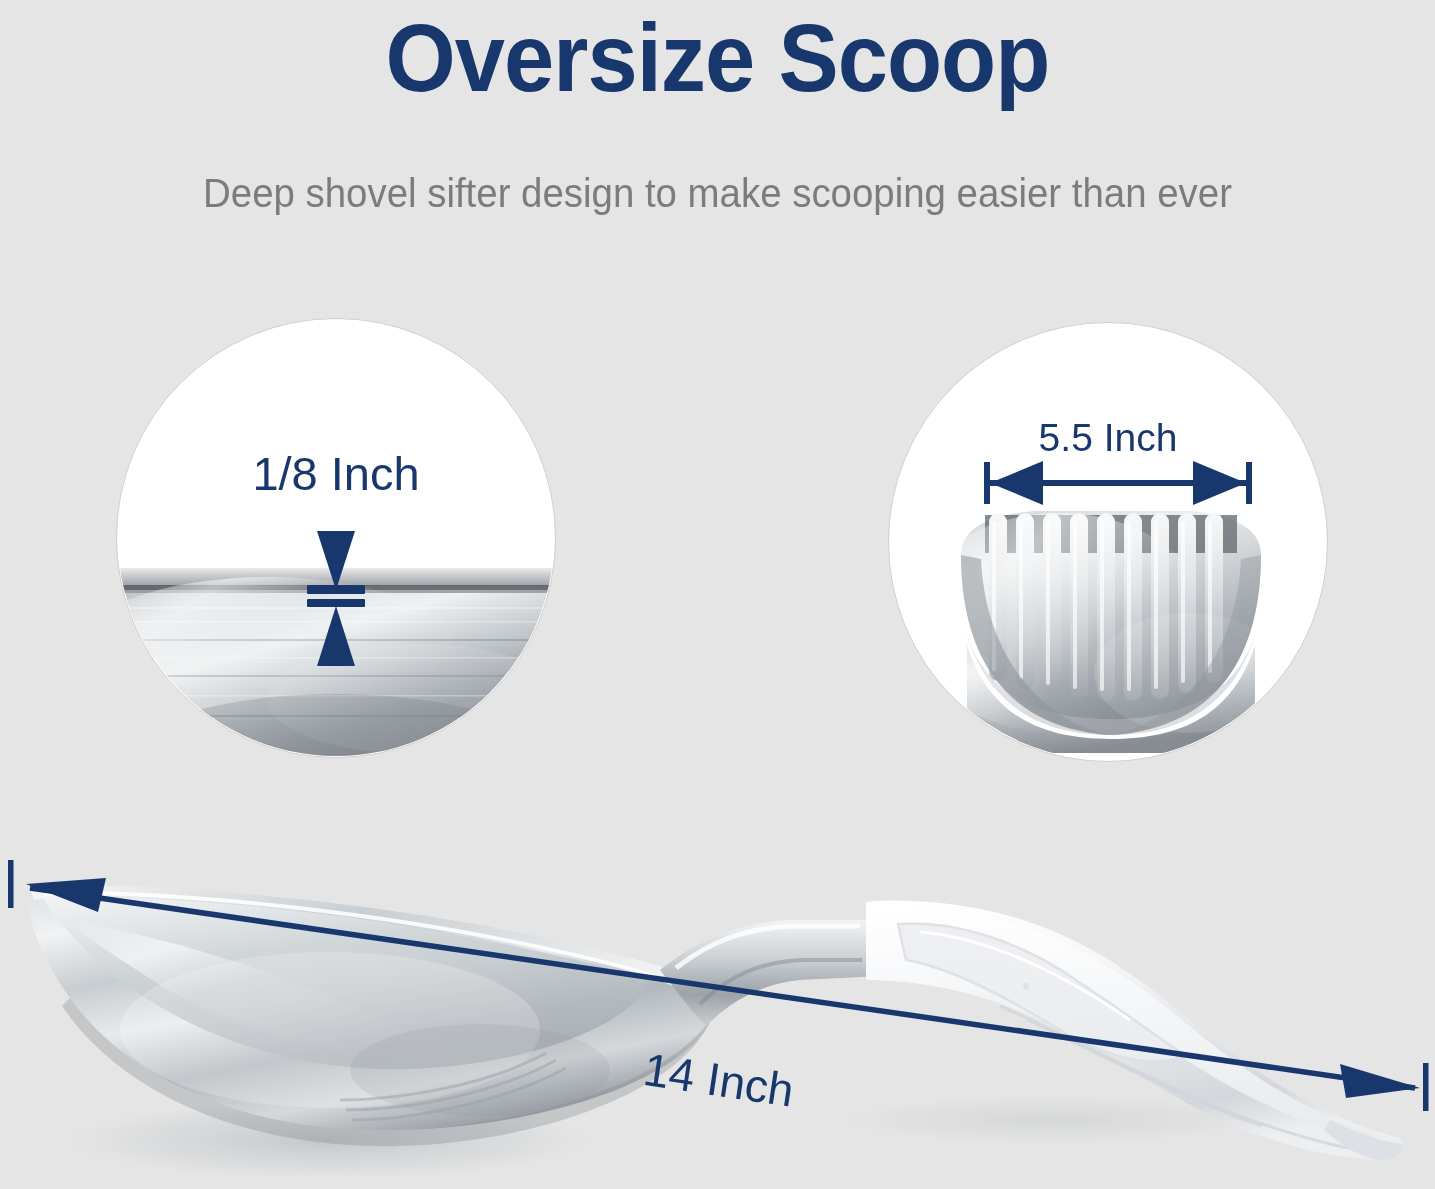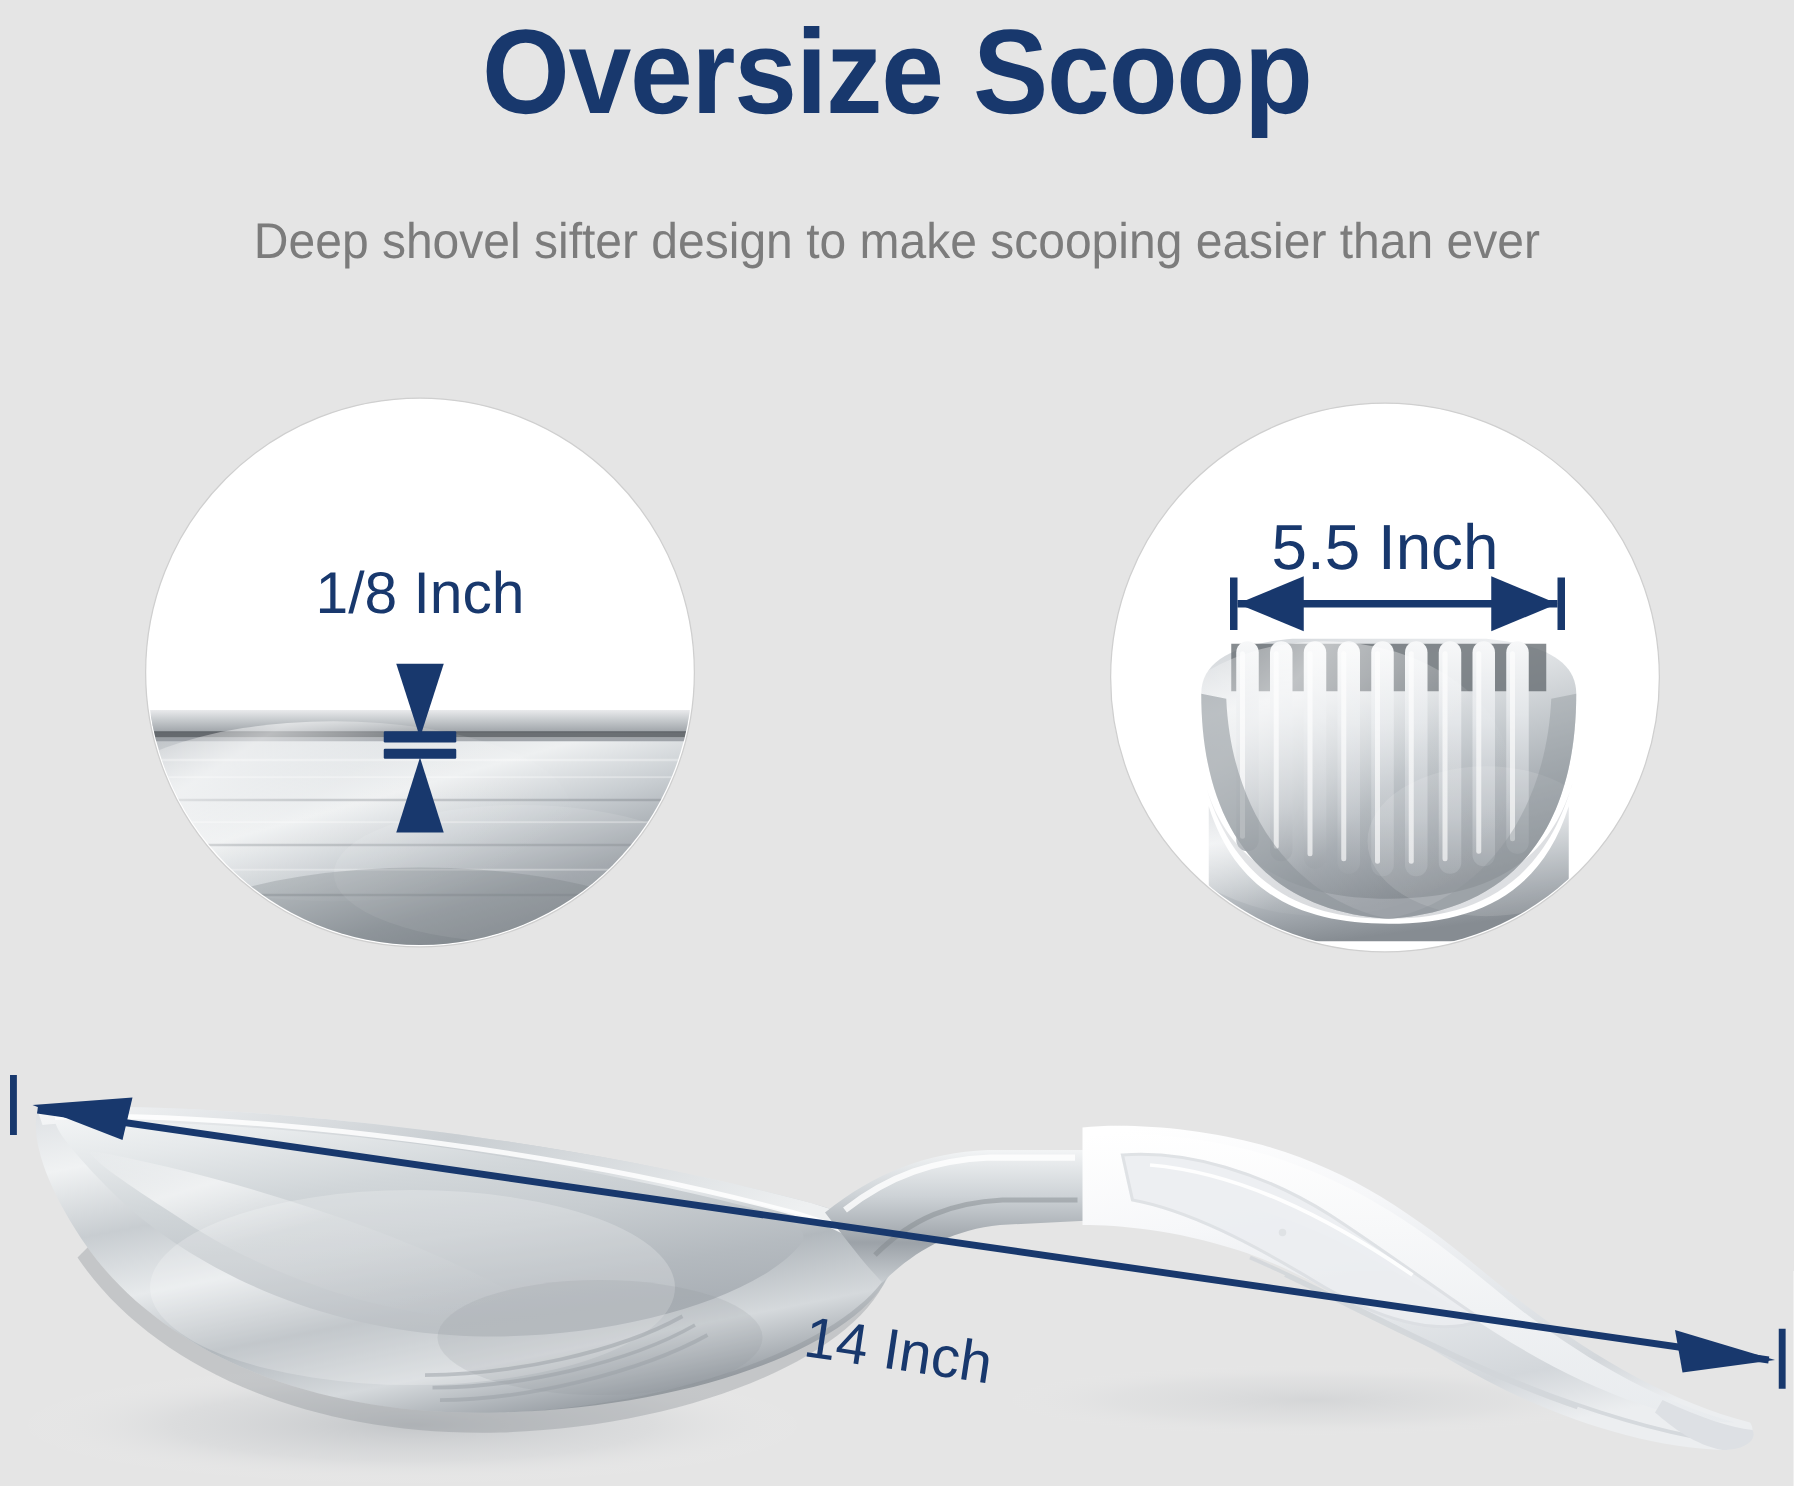--- a/index.html
+++ b/index.html
@@ -66,21 +66,21 @@
     position: absolute;
     width: 100%;
     text-align: center;
     color: #18386d;
     font-family: "Liberation Sans", sans-serif;
     font-weight: normal;
     white-space: nowrap;
     z-index: 6;
   }
   #label-thickness { top: 128px; font-size: 47px; line-height: 54px; }
-  #label-width     { top: 88px;  font-size: 51px; line-height: 54px; }
+  #label-width     { top: 88px;  font-size: 39px; line-height: 54px; }
 
   .callout-svg {
     position: absolute;
     left: 0;
     top: 0;
     width: 438px;
     height: 438px;
   }
 
   

